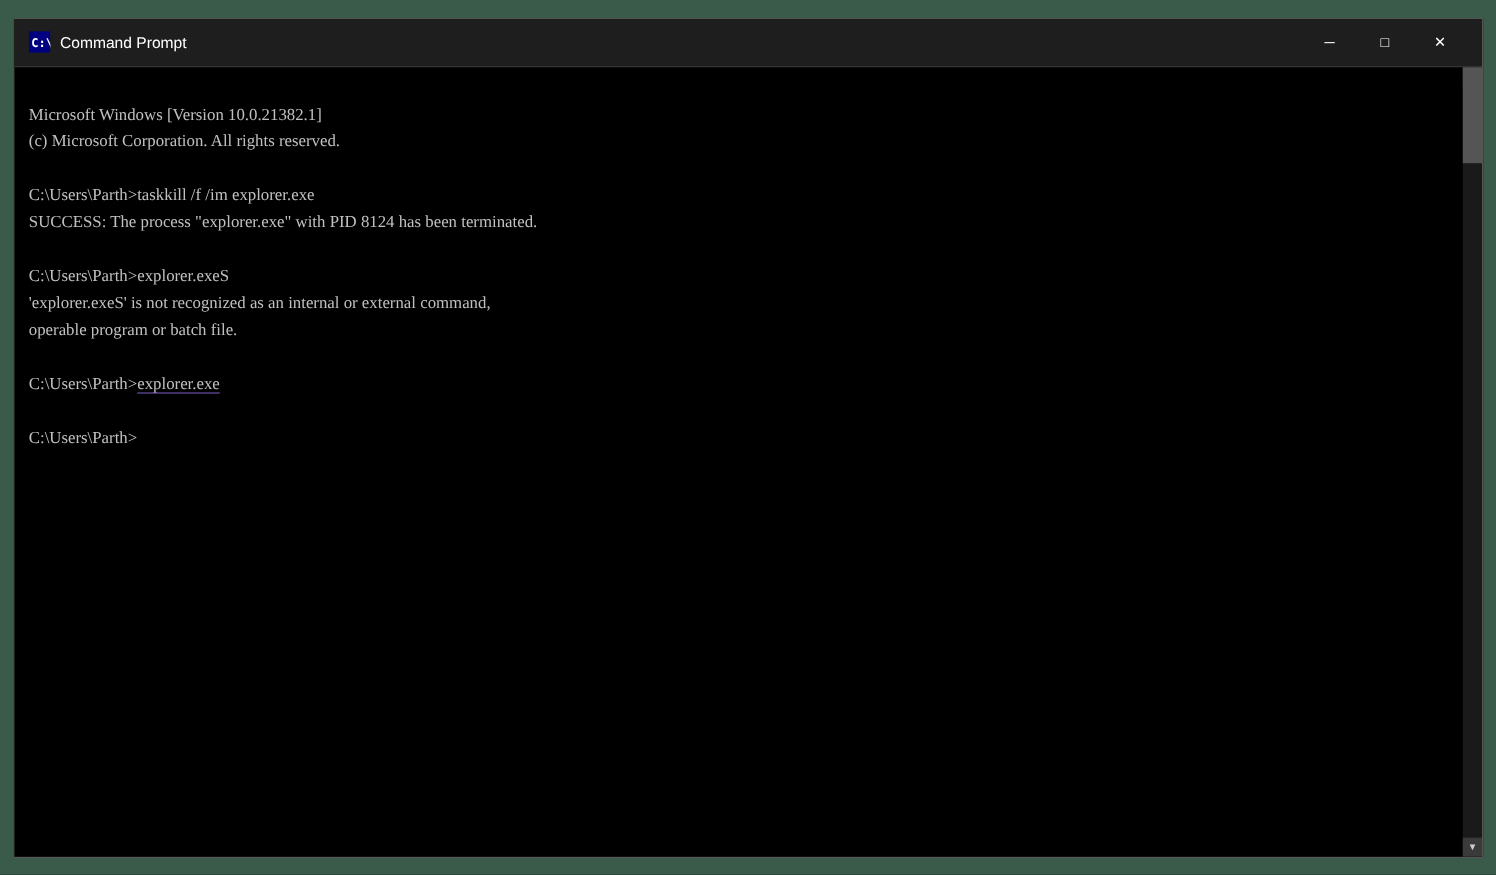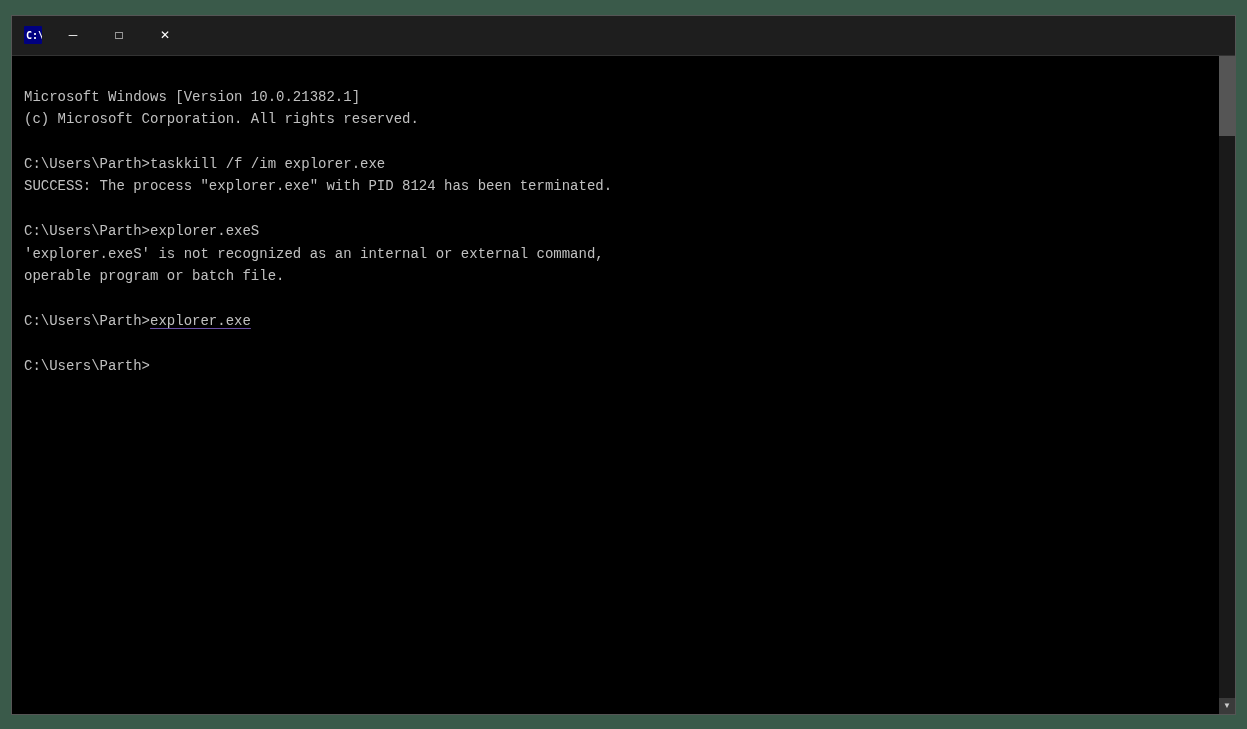--- a/index.html
+++ b/index.html
@@ -81,21 +81,21 @@
     }
 
     .console-area {
       flex: 1;
       padding: 8px 12px;
       overflow-y: auto;
       position: relative;
     }
 
     .console-text {
-      font-family: Liberation Mono, monospace;
+      font-family: Liberation Serif, serif;
       font-size: 14px;
       color: #c0c0c0;
       line-height: 1.6;
       white-space: pre;
     }
 
     .underline-span {
       text-decoration: underline;
       text-decoration-color: #6a4fa8;
       text-underline-offset: 3px;
@@ -144,20 +144,21 @@
 <body>
 
 <div class="window">
   <div class="title-bar">
     <div class="title-bar-icon">
       <svg viewBox="0 0 18 18" xmlns="http://www.w3.org/2000/svg">
         <rect width="18" height="18" fill="#000080" rx="1"></rect>
         <text x="2" y="13" font-family="monospace" font-size="10" font-weight="bold" fill="white">C:\</text>
       </svg>
     </div>
+    <span class="title-bar-text">Command Prompt</span>
     <div class="title-bar-controls">
       <button class="title-bar-btn">─</button>
       <button class="title-bar-btn">□</button>
       <button class="title-bar-btn close">✕</button>
     </div>
   </div>
 
   <div class="console-area">
     <div class="console-text">
 <span>Microsoft Windows [Version 10.0.21382.1]</span>

